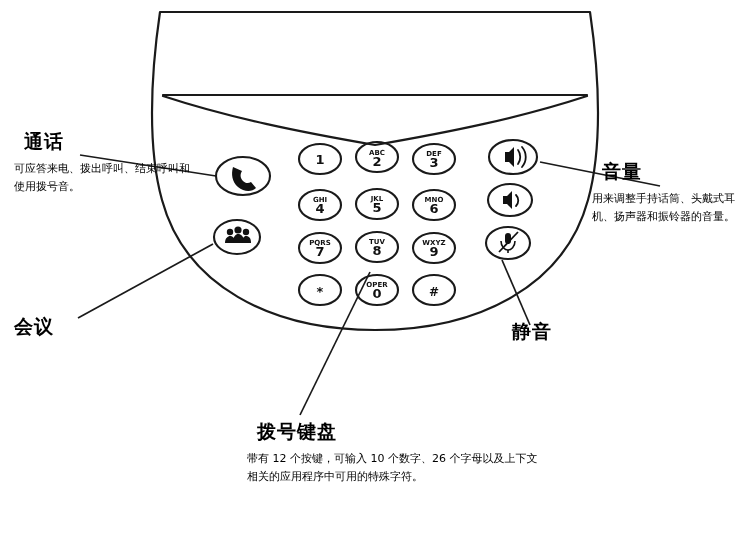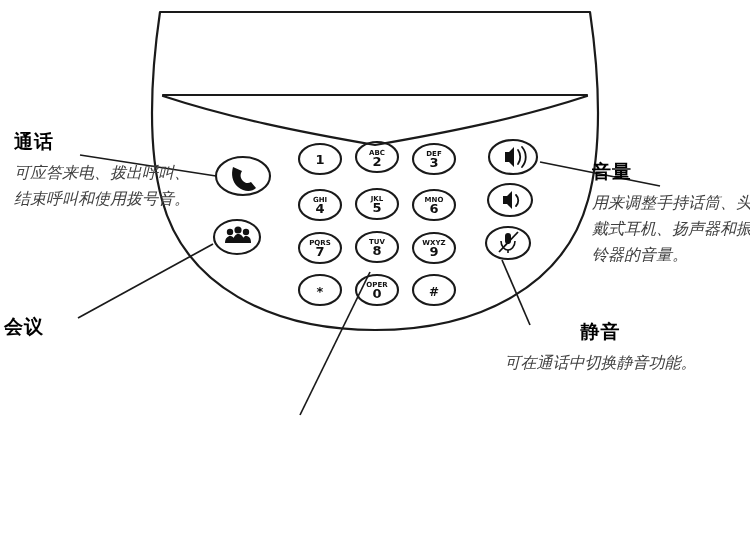--- a/index.html
+++ b/index.html
@@ -27,50 +27,48 @@
   }
   .callout {
     position: absolute;
   }
   .callout .title {
     font-size: 19px;
     font-weight: bold;
     letter-spacing: 1px;
     color: #000000;
     line-height: 1.2;
-    margin: 0 0 7px 0;
+    margin: 0 0 7px 10px;
     white-space: nowrap;
   }
   .callout .desc {
-    font-size: 16px;
+    font-size: 11px;
     line-height: 1.62;
-    color: #404040;
+    color: #000000;
     margin: 0;
-    font-style: italic;
   }
   #callout-call {
     left: 14px;
     top: 130px;
     width: 180px;
   }
   #callout-conference {
     left: 4px;
     top: 315px;
     width: 215px;
   }
   #callout-volume {
     left: 592px;
     top: 160px;
     width: 160px;
   }
   #callout-mute {
-    left: 478px;
+    left: 502px;
     top: 320px;
     width: 245px;
-    text-align: center;
   }
   #callout-keypad {
     left: 247px;
     top: 420px;
     width: 300px;
   }
   .key-label-top {
     font-size: 7px;
     font-weight: bold;
   }
@@ -209,19 +207,20 @@
     <div class="title">会议</div>
   </div>
 
   <div class="callout" id="callout-volume">
     <div class="title">音量</div>
     <div class="desc">用来调整手持话筒、头戴式耳机、扬声器和振铃器的音量。</div>
   </div>
 
   <div class="callout" id="callout-mute">
     <div class="title">静音</div>
-    <div class="desc">可在通话中切换静音功能。</div>
   </div>
 
   <div class="callout" id="callout-keypad">
+    <div class="title">拨号键盘</div>
+    <div class="desc">带有 12 个按键，可输入 10 个数字、26 个字母以及上下文相关的应用程序中可用的特殊字符。</div>
   </div>
 
 </div>
 
 </body></html>

